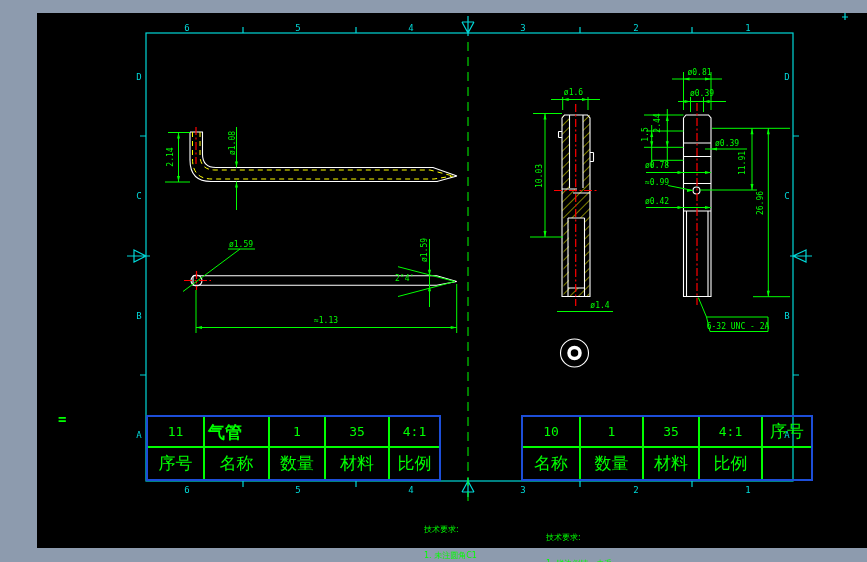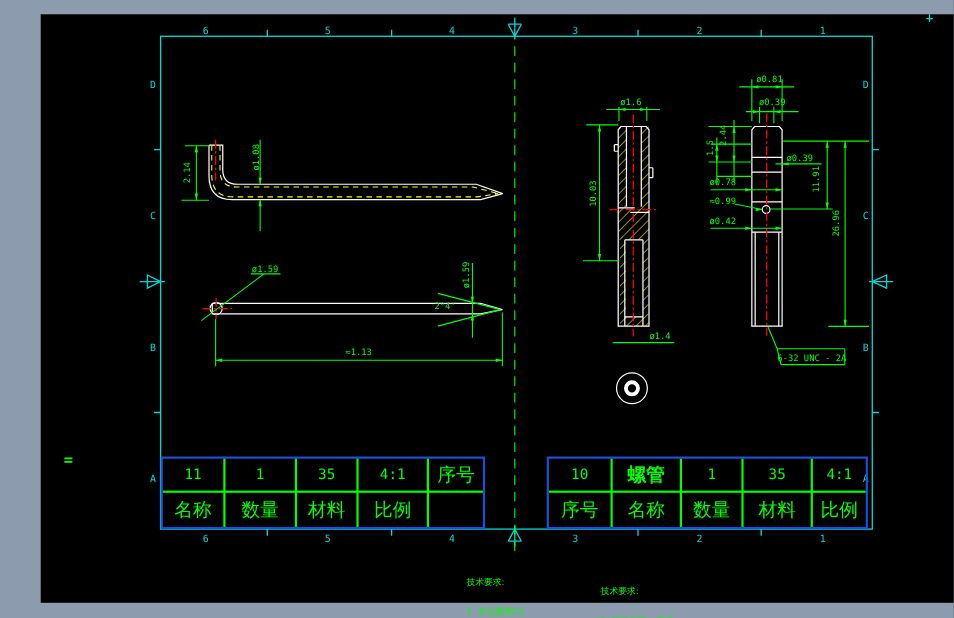--- a/index.html
+++ b/index.html
@@ -205,33 +205,33 @@
     <text class="g" text-anchor="middle" transform="rotate(-90 759.5 203)" x="759.5" y="206">26.96</text>
 
     <path class="sg" d="M698.3,297.5 L706.5,317 M706.5,317 H768 M710,331.5 H768
                         M706.5,317 L710,331.5 M768,317 V331.5"></path>
     <text class="g" text-anchor="middle" x="738" y="328.5">6-32 UNC - 2A</text>
   </g>
 </svg>
 
 <div class="tbl" style="left:146px;top:415px;grid-template-columns:57px 65px 56px 64px 49px">
   <div class="v">11</div>
+  <div class="name shift">气管</div>
   <div class="v">1</div>
   <div class="v">35</div>
   <div class="v">4:1</div>
   <div class="hdr">序号</div>
   <div class="hdr">名称</div>
   <div class="hdr">数量</div>
   <div class="hdr">材料</div>
   <div class="hdr">比例</div>
 </div>
 
-<div class="tbl" style="left:497px;top:415px;grid-template-columns:58px 63px 56px 63px 48px">
+<div class="tbl" style="left:521px;top:415px;grid-template-columns:58px 63px 56px 63px 48px">
   <div class="v">10</div>
-  <div class="name">螺管</div>
   <div class="v">1</div>
   <div class="v">35</div>
   <div class="v">4:1</div>
   <div class="hdr">序号</div>
   <div class="hdr">名称</div>
   <div class="hdr">数量</div>
   <div class="hdr">材料</div>
   <div class="hdr">比例</div>
 </div>
 

